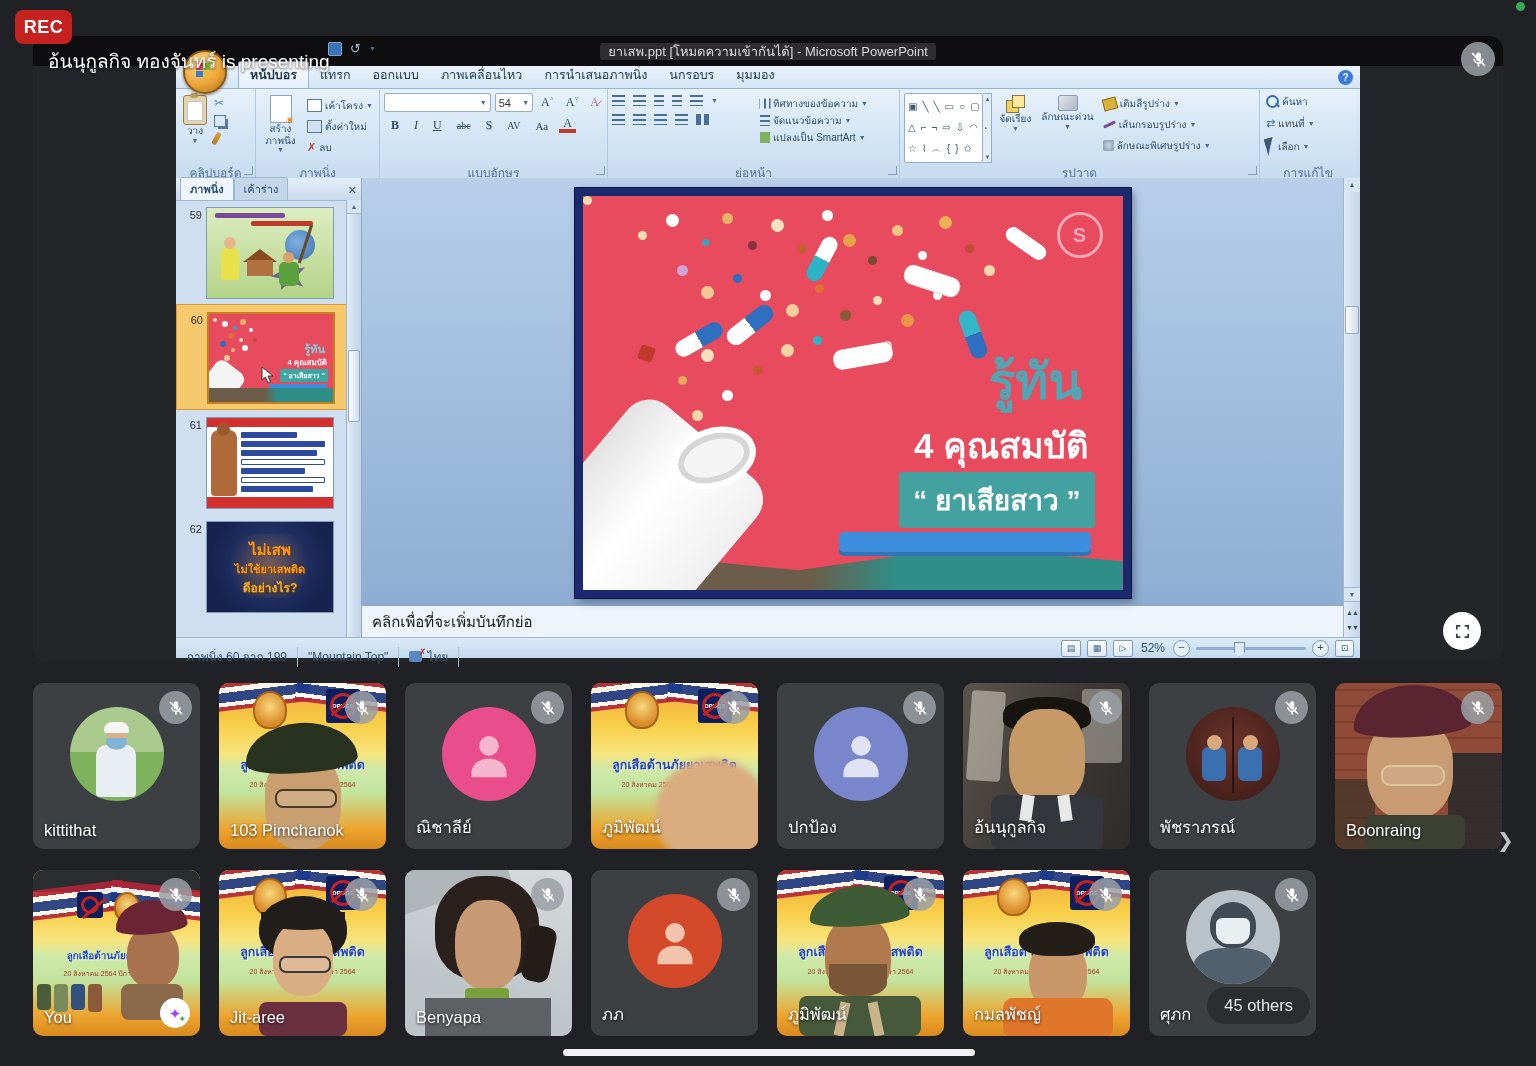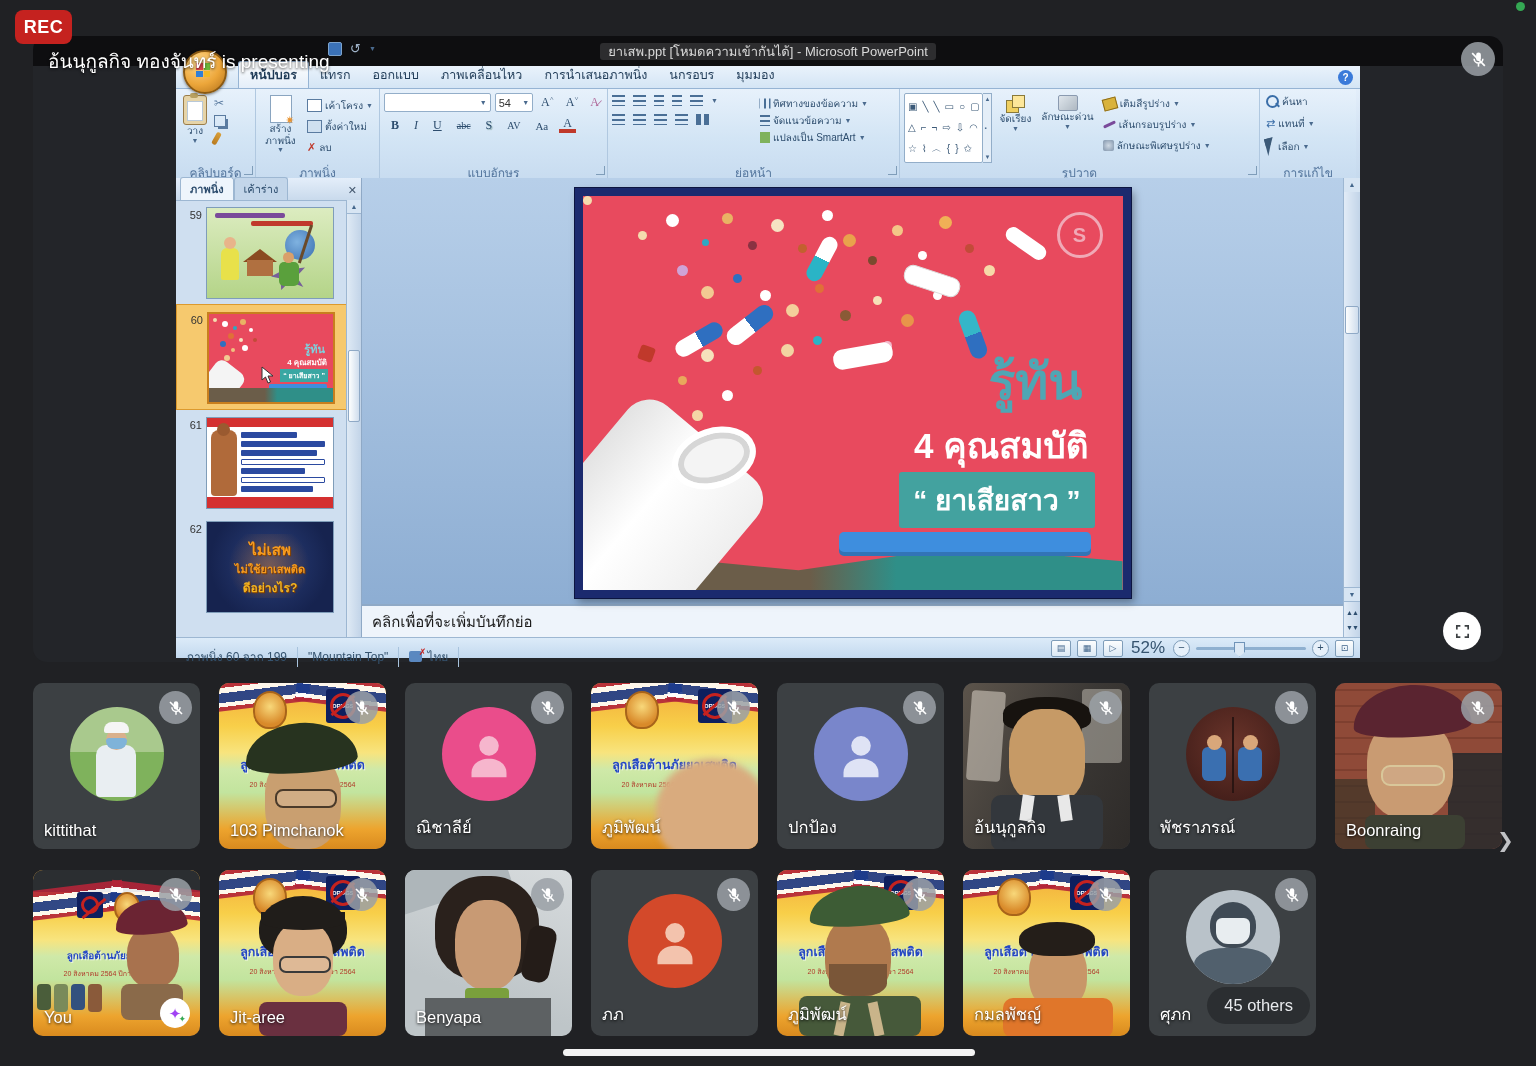--- a/index.html
+++ b/index.html
@@ -570,21 +570,21 @@
         <div class="st-item">ภาพนิ่ง 60 จาก 199</div>
         <div class="st-item">"Mountain Top"</div>
         <div class="st-item">
             <span class="spell-ic"></span>
             <span>ไทย</span>
           </div>
         <div class="st-right">
           <div class="sv-btn">▤</div>
           <div class="sv-btn">▦</div>
           <div class="sv-btn">▷</div>
-          <span style="font-size:17px;color:#35536f;margin:0 2px">52%</span>
+          <span style="font-size:12px;color:#35536f;margin:0 2px">52%</span>
           <div class="zoom-circ">−</div>
           <div class="ztrack">
               <div class="zthumb"></div>
             </div>
           <div class="zoom-circ">+</div>
           <div class="sv-btn" style="width:17px">⊡</div>
         </div>
       </div>
     </div>
 

